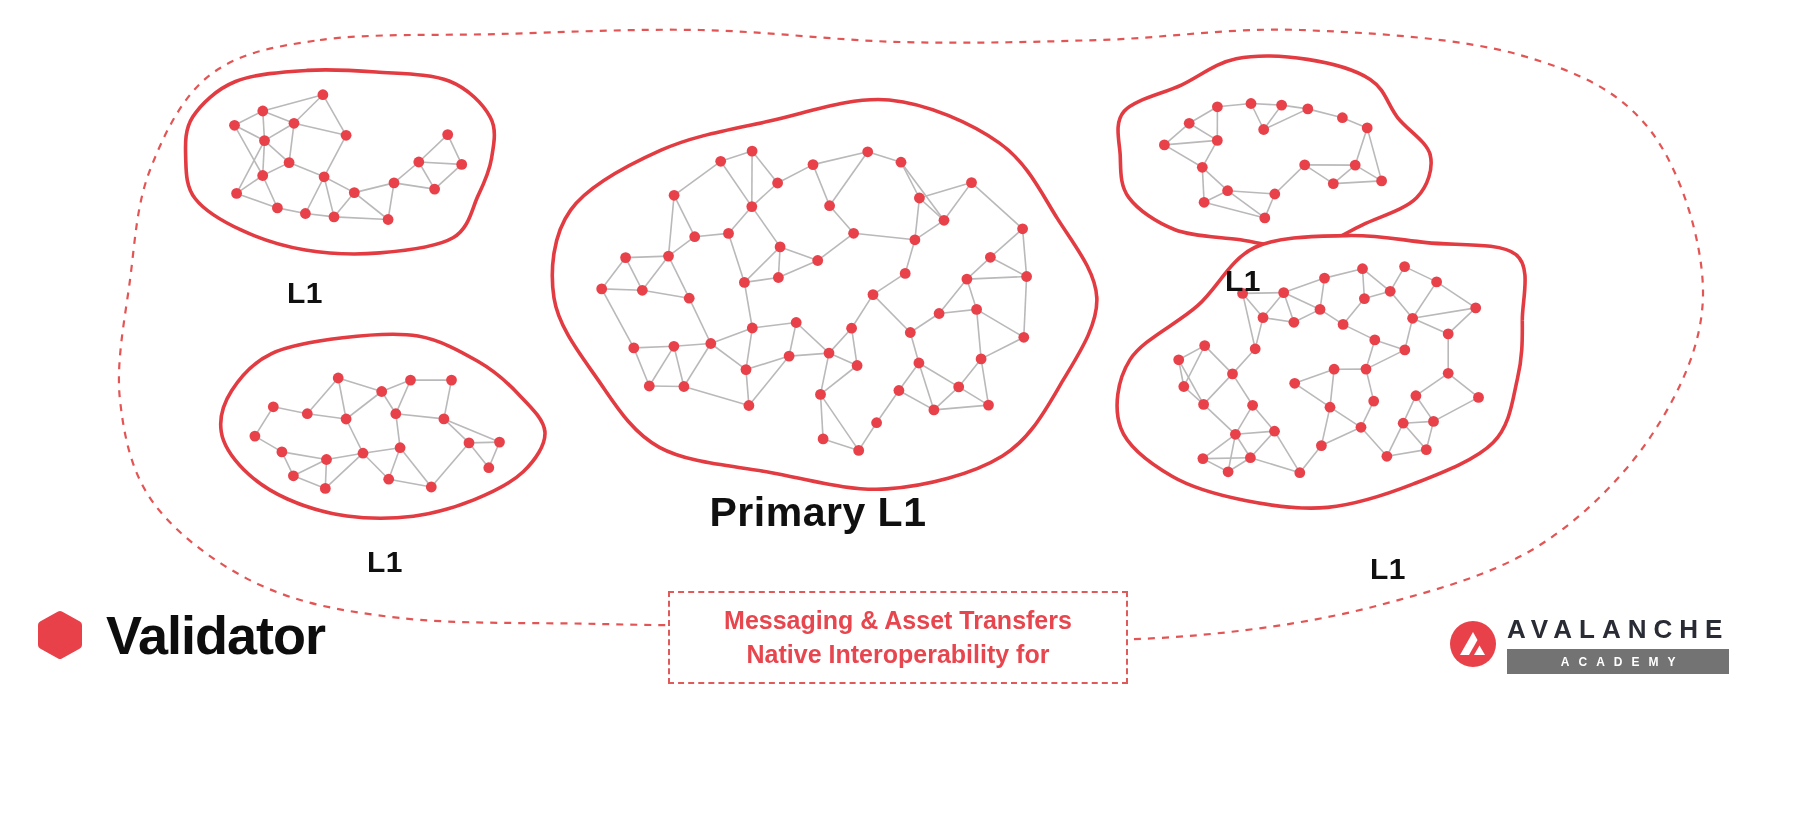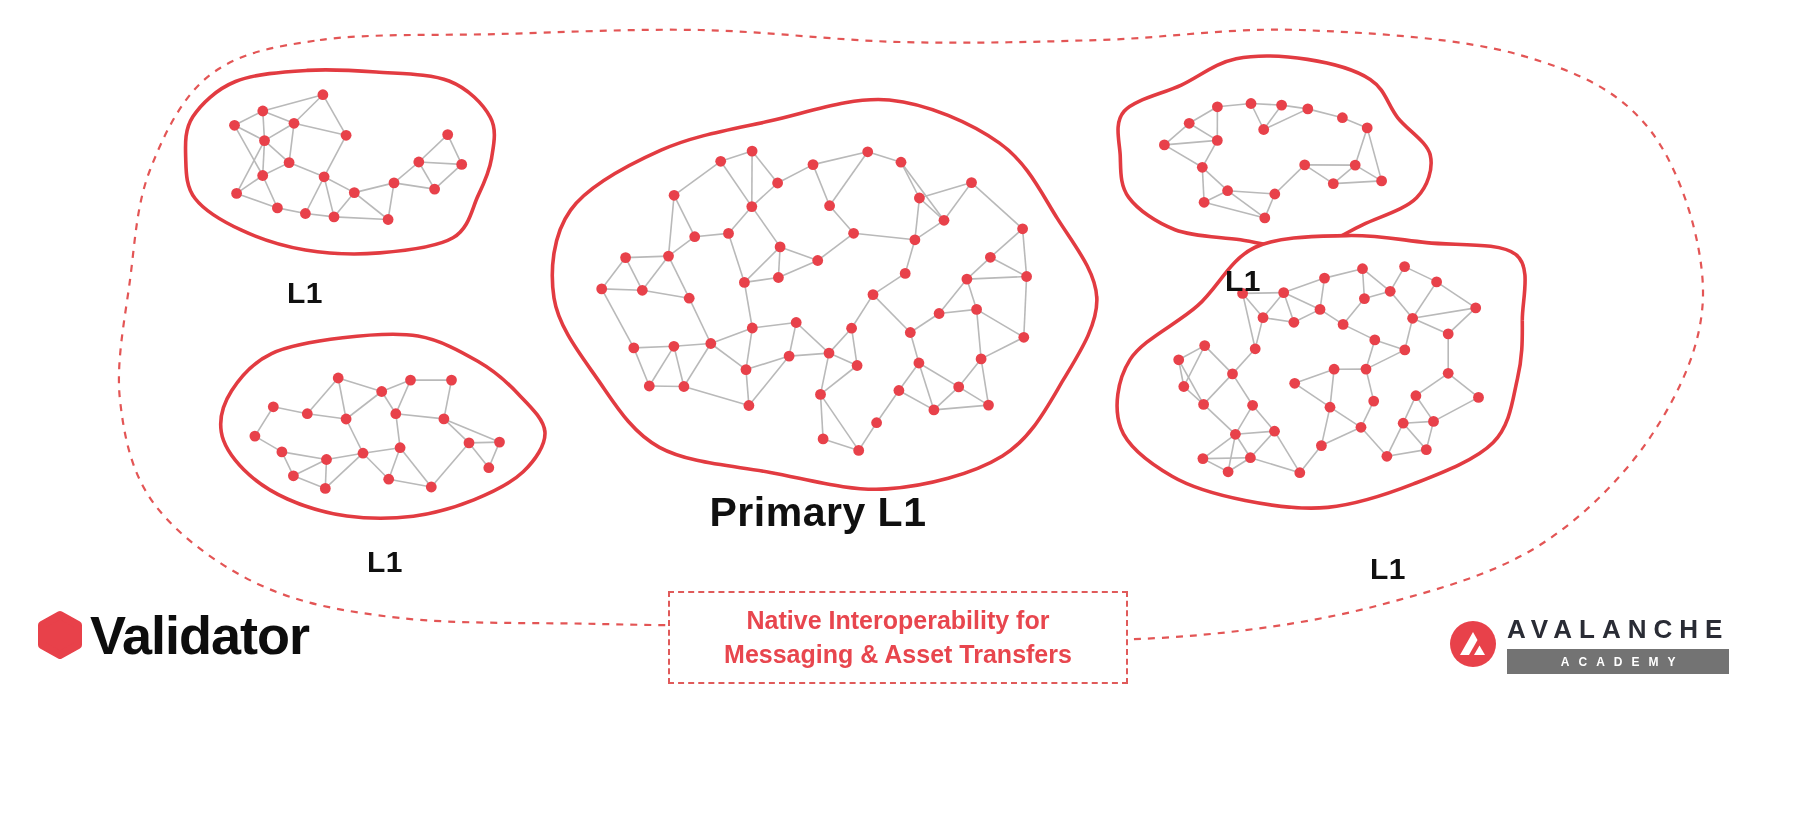--- a/index.html
+++ b/index.html
@@ -6,21 +6,21 @@
   html,body { background:#ffffff; font-family:"Liberation Sans", sans-serif; }
   .canvas { position:relative; width:1814px; height:828px; background:#ffffff; overflow:hidden;padding-left:28px; }
   .net-svg { position:absolute; left:0; top:0; }
   .cluster-label {
     position:absolute; transform:translate(-50%,-50%);
     font-weight:bold; font-size:30px; color:#101010; letter-spacing:.5px; white-space:nowrap;
   }
   .primary-label { font-size:41px; }
   .legend {
     position:absolute; left:34px; top:604px;
-    display:flex; align-items:center; gap:4px;
+    display:flex; align-items:center; gap:20px;
   }
   .legend-label { font-size:54px; font-weight:bold; color:#0d0d0d; letter-spacing:-1px; }
   .interop-box {
     position:absolute; left:668px; top:591px; width:460px; height:93px;
     border:2px dashed #E05A5A; background:#ffffff;
     display:flex; flex-direction:column; align-items:center; justify-content:center;
   }
   .interop-line { color:#E8464E; font-weight:bold; font-size:25px; line-height:1.35; text-align:center; }
   .brand { position:absolute; left:1449px; top:614px; display:flex; align-items:center; gap:10px; }
   .brand-col { display:flex; flex-direction:column; width:fit-content; }
@@ -508,22 +508,22 @@
   <div class="cluster-label" style="left:1388px; top:569px;">L1</div>
 
   <div class="legend">
     <svg width="52" height="52" viewBox="0 0 52 52">
       <polygon points="26,6 44,16 44,36 26,46 8,36 8,16" fill="#E8414A" stroke="#E8414A" stroke-width="8" stroke-linejoin="round"></polygon>
     </svg>
     <span class="legend-label">Validator</span>
   </div>
 
   <div class="interop-box">
+    <div class="interop-line">Messaging &amp; Asset Transfers</div>
     <div class="interop-line">Native Interoperability for</div>
-    <div class="interop-line">Messaging &amp; Asset Transfers</div>
   </div>
 
   <div class="brand">
     <svg width="48" height="48" viewBox="-24 -24 48 48">
       <circle r="23" fill="#E8414A"></circle>
       <path d="M -13,11 L 0,-12 L 4.5,-4 L -4,11 Z" fill="#ffffff"></path>
       <path d="M 1,11 L 6.5,1.5 L 12,11 Z" fill="#ffffff"></path>
     </svg>
     <div class="brand-col">
       <span class="brand-name">AVALANCHE</span>

